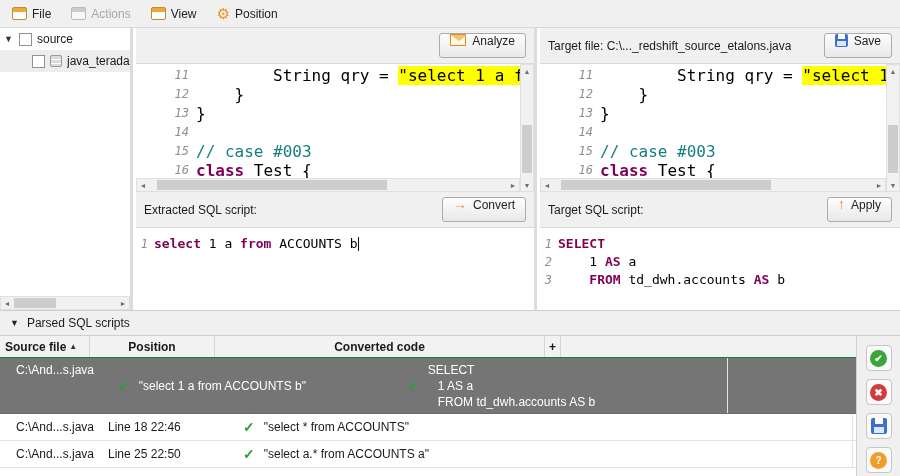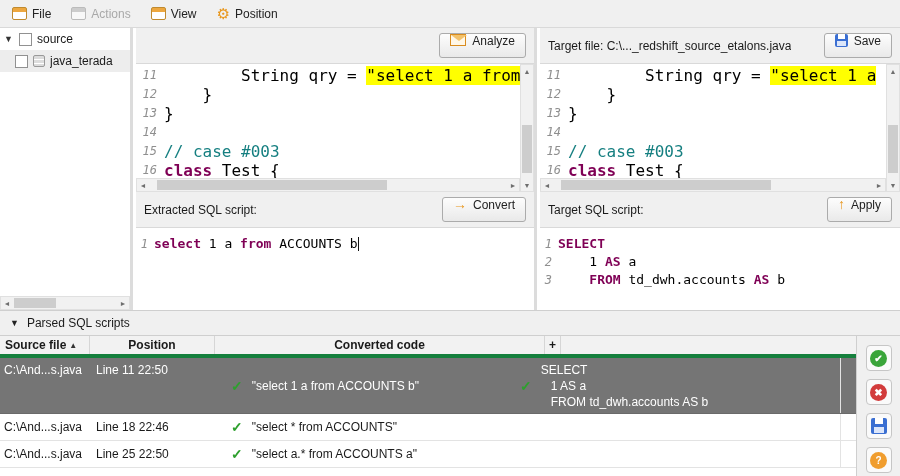--- a/index.html
+++ b/index.html
@@ -13,40 +13,40 @@
   .menu-item { display:flex; align-items:center; gap:5px; padding:3px 10px 3px 6px; cursor:default; }
   .menu-item.disabled .menu-label { color:#a8a8a8; }
   .menu-label { color:#222; }
   .win-icon { width:15px; height:13px; border:1px solid #c08a2e; border-radius:2px; background:linear-gradient(#eda73f 0 4px, #ffffff 4px); }
   .menu-item.disabled .win-icon { filter:grayscale(1) opacity(.55); }
   .gear-glyph { font-size:15px; color:#e8971e; line-height:13px; }
 
   
   .sidebar { position:absolute; left:0; top:28px; width:133px; height:282px; background:#fff; border-right:3px solid #dcdcdc; }
   .tree-row { display:flex; align-items:center; height:22px; padding-left:4px; gap:5px; }
-  .tree-row.child { padding-left:15px; background:#ededed; }
+  .tree-row.child { padding-left:32px; background:#ededed; }
   .expander { font-size:9px; color:#333; width:10px; }
   .checkbox { width:13px; height:13px; border:1px solid #919191; background:#fff; flex:none; }
   .file-glyph { width:12px; height:12px; border:1px solid #9a9a9a; border-radius:2px; background:repeating-linear-gradient(#dcdcdc 0 3px, #ffffff 3px 4px); flex:none; }
   .tree-label { white-space:nowrap; overflow:hidden; }
   .sidebar-hscroll { position:absolute; left:0; bottom:0; width:130px; }
 
   
   .pane { position:absolute; top:28px; height:282px; background:#fff; }
   .pane-left { left:136px; width:401px; border-right:3px solid #dcdcdc; }
   .pane-right { left:540px; width:360px; }
   .pane-header { position:absolute; left:0; width:100%; height:36px; background:#f0f0f0; border-bottom:1px solid #d9d9d9; display:flex; align-items:center; padding:0 8px; }
   .pane-title { white-space:nowrap; overflow:hidden; }
   .tool-btn { margin-left:auto; height:25px; display:flex; align-items:flex-start; gap:6px; padding:0 10px; background:linear-gradient(#fdfdfd,#e9e9e9); border:1px solid #ababab; border-radius:3px; font-family:inherit; font-size:12px; color:#222; cursor:default; flex:none; }
   .arrow-glyph { font-weight:bold; font-size:14px; color:#e8971e; line-height:12px; }
 
   
   .code-wrap { position:absolute; left:0; top:36px; width:calc(100% - 14px); height:114px; overflow:hidden; background:#fff; padding-top:2px; }
   .code-line { display:flex; white-space:pre; }
-  .code-wrap .lnum { flex:none; width:28px; text-align:right; padding-right:7px; color:#8f8f8f; font-style:italic; font-size:12px; line-height:19px; font-family:"DejaVu Sans Mono", monospace; }
+  .code-wrap .lnum { flex:none; width:28px; text-align:right; padding-right:7px; color:#8f8f8f; font-style:italic; font-size:12px; line-height:19px; font-family:"DejaVu Sans Mono", monospace;margin-left:32px; }
   .code-wrap .lcode { font-family:"DejaVu Sans Mono", monospace; font-size:16px; line-height:19px; }
 
   .sql-wrap { position:absolute; left:0; top:200px; width:100%; bottom:0; background:#fff; padding-top:7px; overflow:hidden; }
   .sql-wrap .lnum { flex:none; width:18px; text-align:right; padding-right:6px; color:#8f8f8f; font-style:italic; font-size:12px; line-height:18px; font-family:"DejaVu Sans Mono", monospace; }
   .sql-wrap .lcode { font-family:"DejaVu Sans Mono", monospace; font-size:13px; line-height:18px; }
 
   .tok-plain { color:#000; }
   .tok-kw { color:#7f0055; font-weight:bold; }
   .tok-comment { color:#157f80; }
   .tok-hl { background:#ffff00; color:#000; }
@@ -64,27 +64,27 @@
   .vscroll .sb-thumb { left:1px; right:1px; }
   .editor-hscroll { left:0; top:150px; width:calc(100% - 14px); }
   .editor-vscroll { right:0; top:36px; height:128px; }
 
   
   .parsed-bar { position:absolute; left:0; top:310px; width:900px; height:26px; background:#f0f0f0; border-top:1px solid #cfcfcf; border-bottom:1px solid #cfcfcf; display:flex; align-items:center; gap:8px; padding-left:10px; }
   .parsed-tri { font-size:9px; color:#222; }
 
   
   .grid { position:absolute; left:0; top:336px; width:856px; bottom:0; background:#fff; overflow:hidden; }
-  .g-header { display:flex; height:22px; background:#f2f2f2; border-bottom:4px solid #15803d; font-weight:bold;text-align:right; }
+  .g-header { display:flex; height:22px; background:#f2f2f2; border-bottom:1px solid #15803d; font-weight:bold;text-align:right; }
   .g-hcell { display:flex; align-items:center; justify-content:center; border-right:1px solid #d6d6d6; height:100%; gap:3px; }
   .g-hcell.first { justify-content:flex-start; padding-left:5px; }
   .sort-arrow { font-size:8px; color:#333; }
   .g-row { display:flex; min-height:27px; border-bottom:1px solid #e3e3e3; background:#fff; }
   .g-row.selected { min-height:56px; background:#757575; color:#fff; border-bottom:1px solid #6a6a6a; }
-  .c-file { width:90px; flex:none; display:flex; align-items:center; padding:3px 4px; }
+  .c-file { width:90px; flex:none; display:flex; align-items:center; padding:3px 4px;margin-left:12px; }
   .c-pos { width:125px; flex:none; display:flex; align-items:center; padding:3px 6px; }
   .c-ext { width:295px; flex:none; display:flex; align-items:center; gap:9px; padding:3px 4px 3px 16px; }
   .c-conv { width:330px; flex:none; display:flex; align-items:center; gap:9px; padding:3px 4px 3px 10px; }
   .c-fill { width:16px; flex:none; border-left:1px solid #e3e3e3; }
   .g-row.selected .c-file, .g-row.selected .c-pos { align-items:flex-start; padding-top:5px; }
   .check { color:#2ea02e; font-weight:bold; font-size:14px; flex:none; }
   .conv-lines div { white-space:pre; line-height:16px; }
 
   
   .side-panel { position:absolute; right:0; top:336px; width:44px; bottom:0; background:#f0f0f0; border-left:1px solid #cfcfcf; display:flex; flex-direction:column; align-items:center; padding-top:9px; gap:8px; }
@@ -246,21 +246,20 @@
         <div class="g-hcell" style="width: 125px;">
           <span>Position</span>
         </div>
         <div class="g-hcell" style="width: 330px;">
           <span>Converted code</span>
         </div>
         <div class="g-hcell" style="width: 16px;">+</div>
       </div>
       <div class="g-row selected">
         <div class="c-file">C:\And...s.java</div>
-        <div class="c-pos">Line 11 22:50</div>
         <div class="c-ext">
           <span class="check">✓</span>
           <span>"select 1 a from ACCOUNTS b"</span>
         </div>
         <div class="c-conv">
           <span class="check">✓</span>
           <div class="conv-lines">
             <div>SELECT</div>
             <div>   1 AS a</div>
             <div>   FROM td_dwh.accounts AS b</div>

